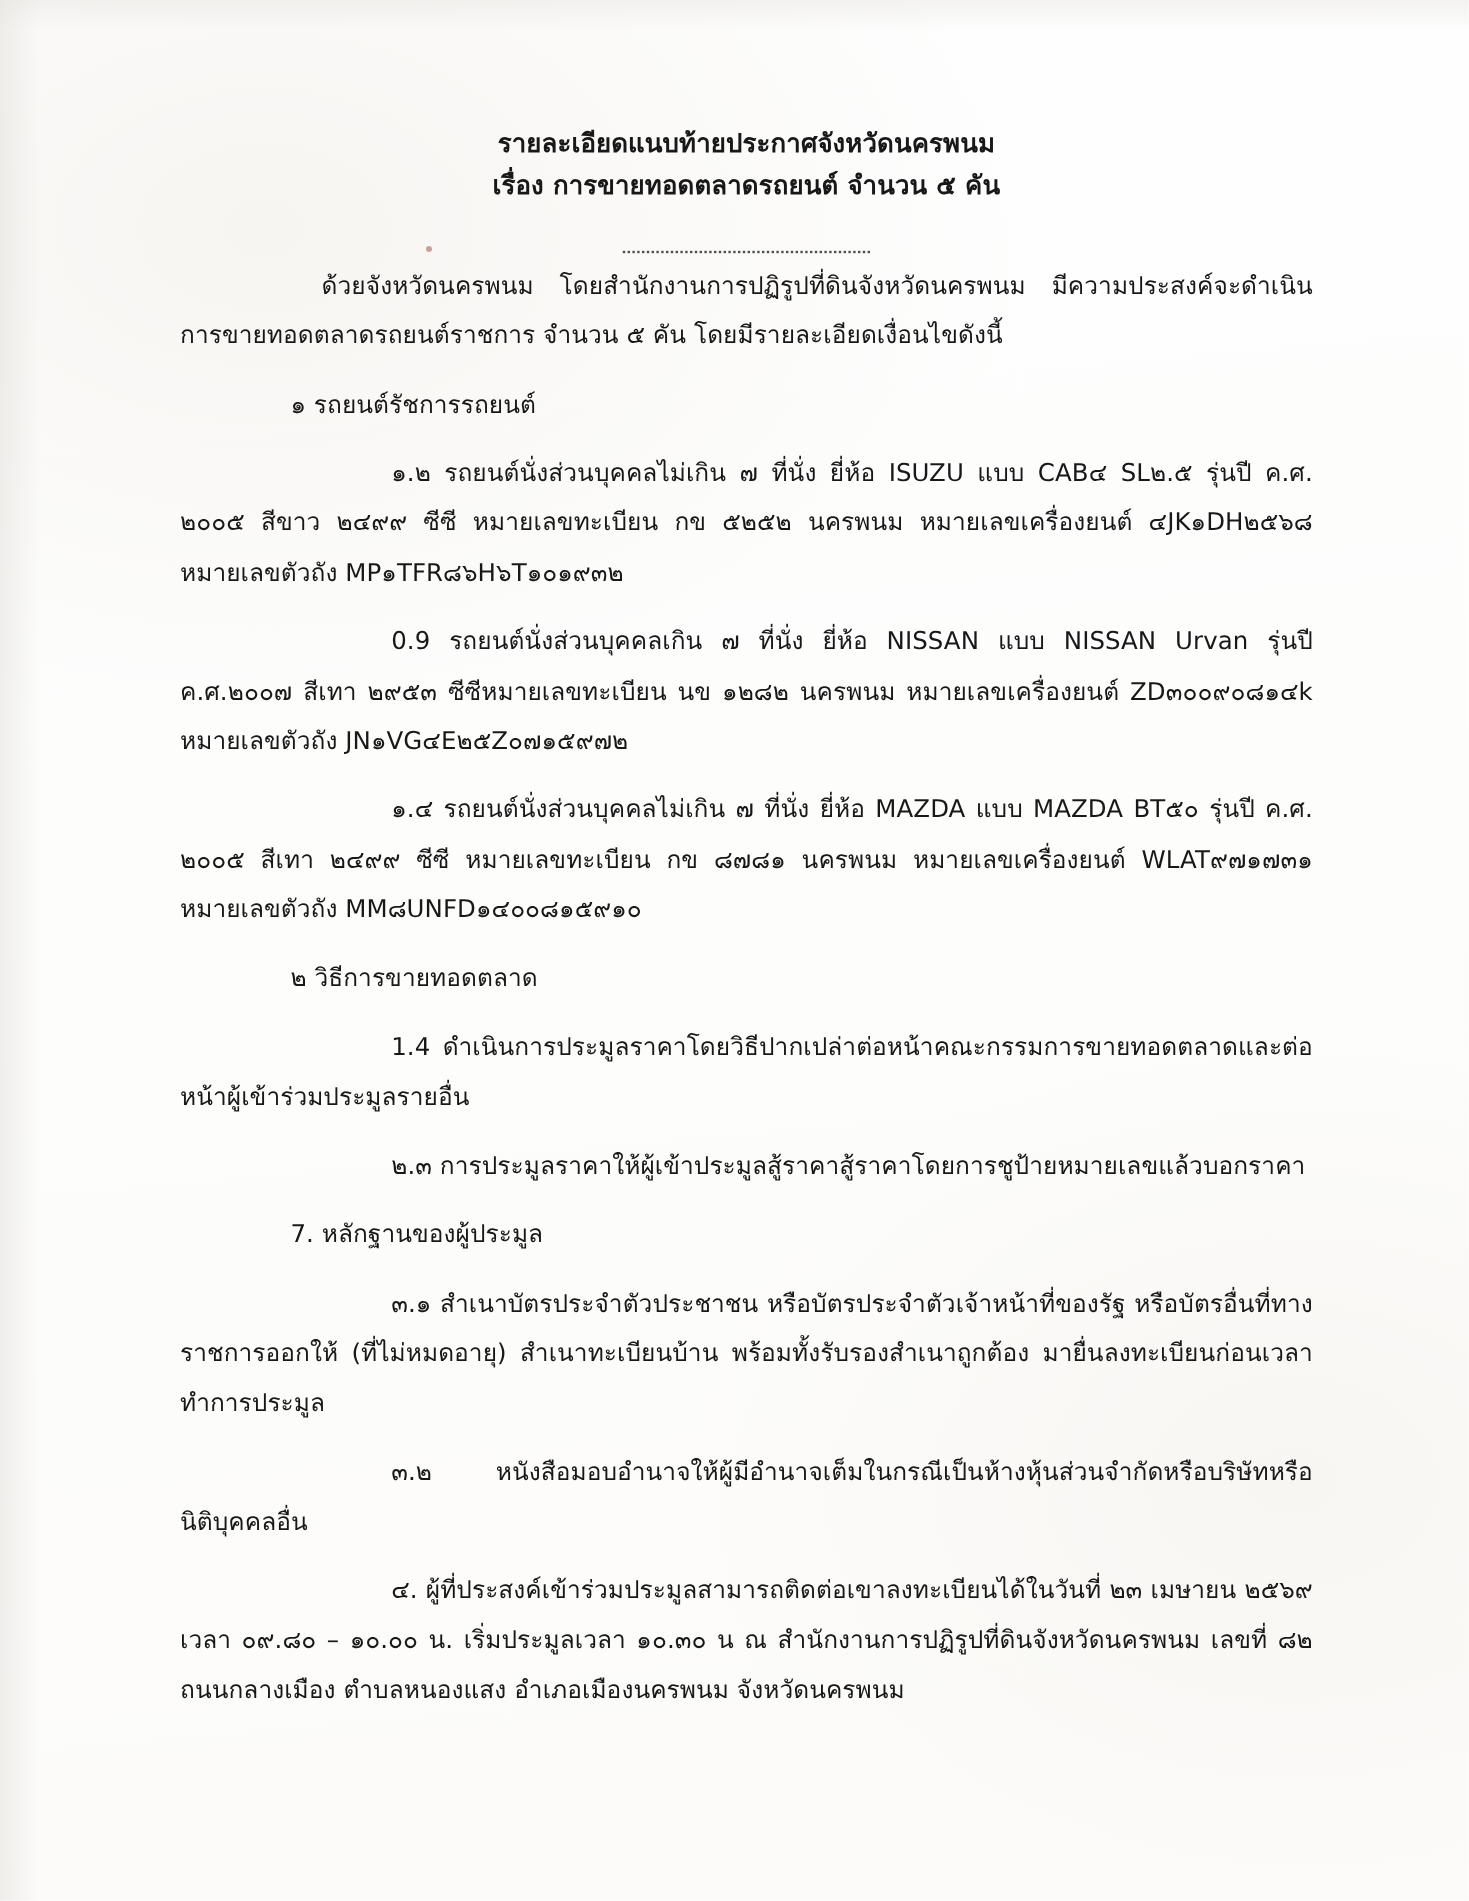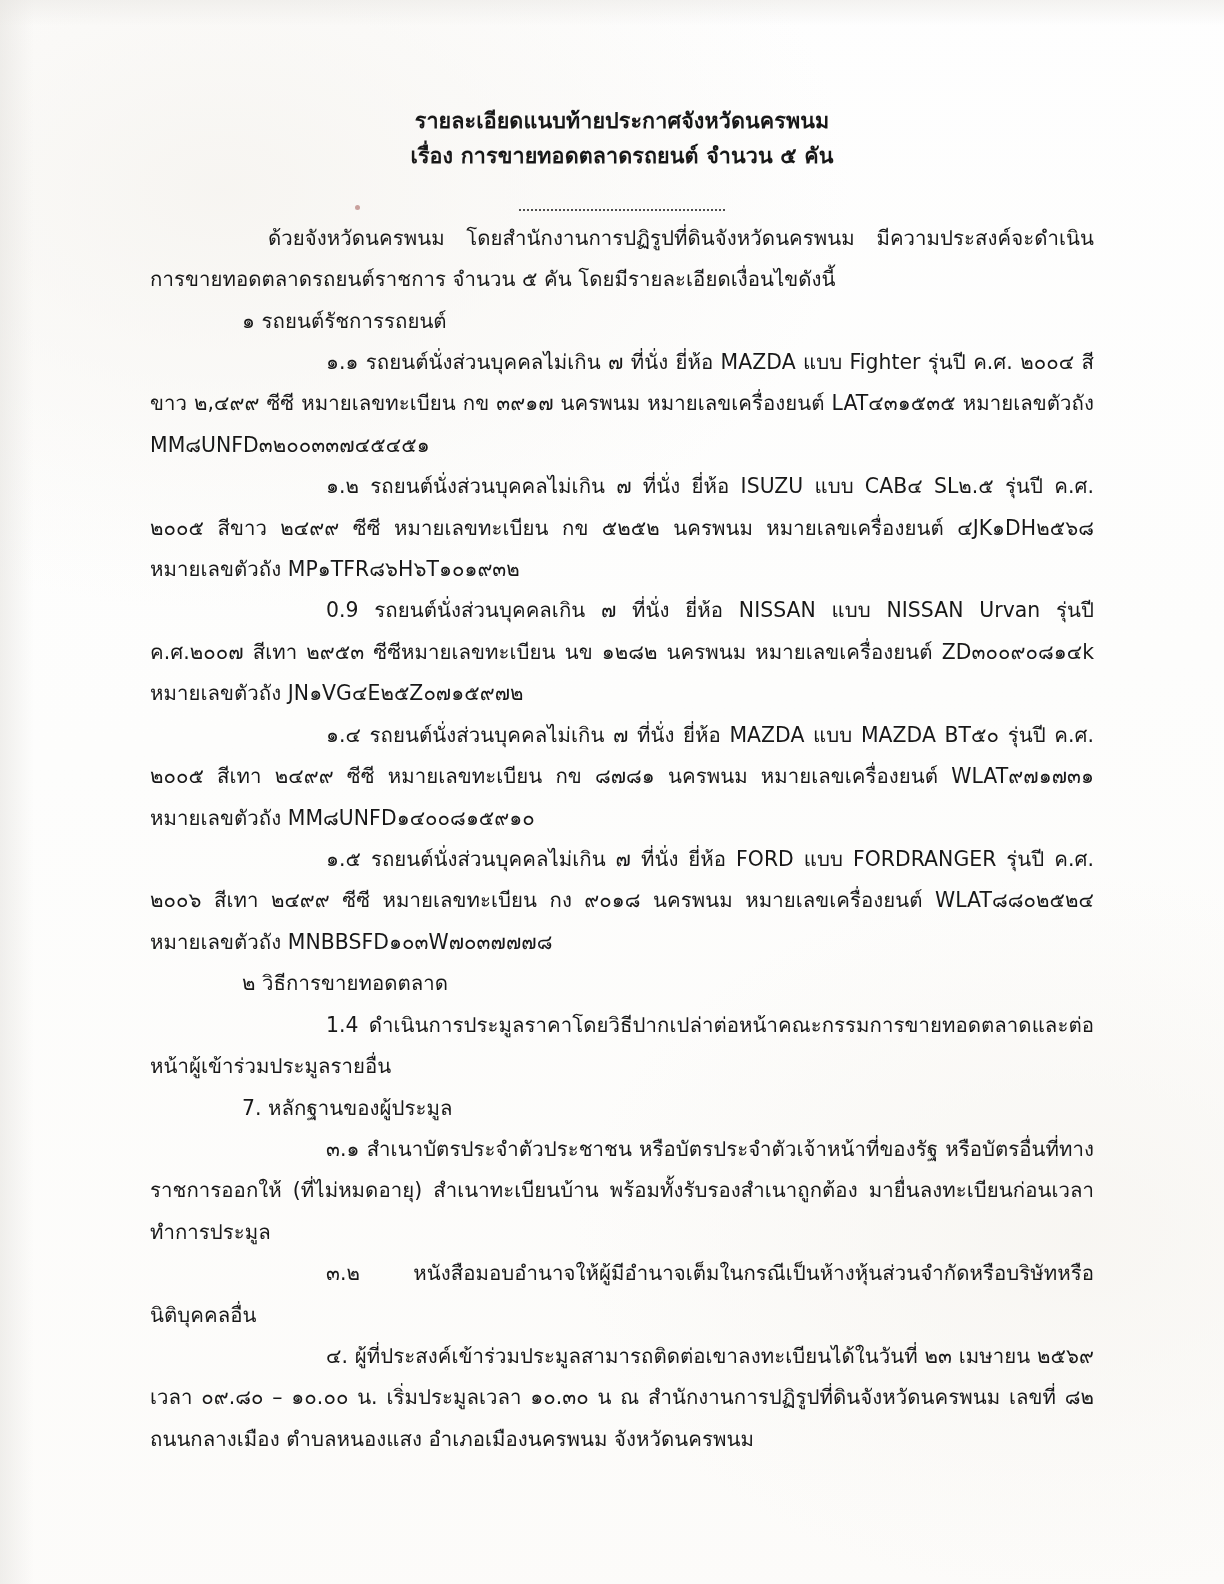--- a/index.html
+++ b/index.html
@@ -86,21 +86,21 @@
 
   
   .para {
     font-size: 20.4px;
     line-height: 2.03;
     text-align: justify;
     text-justify: inter-word;
     margin: 0;
     letter-spacing: 0.05px;
   }
-  .para + .para { margin-top: 0; }
+  .para + .para { margin-top: 16px; }
 
   .i-first  { text-indent: 118px; }   
   .i-l1     { text-indent: 92px; }    
   .i-l2     { text-indent: 176px; }
 
   .body-top { }
 
   
   .para, .heading, .footer-note { color: #181818; }
 </style>
@@ -120,28 +120,27 @@
 
     <div class="rule-wrap">
       <span class="speck"></span>
       <span class="rule"></span>
     </div>
 
     <p class="para i-first body-top">ด้วยจังหวัดนครพนม โดยสำนักงานการปฏิรูปที่ดินจังหวัดนครพนม มีความประสงค์จะดำเนินการขายทอดตลาดรถยนต์ราชการ จำนวน ๕ คัน โดยมีรายละเอียดเงื่อนไขดังนี้</p>
 
     <p class="para i-l1">๑ รถยนต์รัชการรถยนต์</p>
 
-    <p class="para i-l2">๑.๑ รถยนต์นั่งส่วนบุคคลไม่เกิน ๗ ที่นั่ง ยี่ห้อ MAZDA แบบ Fighter รุ่นปี ค.ศ. ๒๐๐๔ สีขาว ๒,๔๙๙ ซีซี หมายเลขทะเบียน กข ๓๙๑๗ นครพนม หมายเลขเครื่องยนต์ LAT๔๓๑๕๓๕ หมายเลขตัวถัง MM๘UNFD๓๒๐๐๓๓๗๔๕๔๕๑</p>
     <p class="para i-l2">๑.๒ รถยนต์นั่งส่วนบุคคลไม่เกิน ๗ ที่นั่ง ยี่ห้อ ISUZU แบบ CAB๔ SL๒.๕ รุ่นปี ค.ศ. ๒๐๐๕ สีขาว ๒๔๙๙ ซีซี หมายเลขทะเบียน กข ๕๒๕๒ นครพนม หมายเลขเครื่องยนต์ ๔JK๑DH๒๕๖๘ หมายเลขตัวถัง MP๑TFR๘๖H๖T๑๐๑๙๓๒</p>
     <p class="para i-l2">0.9 รถยนต์นั่งส่วนบุคคลเกิน ๗ ที่นั่ง ยี่ห้อ NISSAN แบบ NISSAN Urvan รุ่นปี ค.ศ.๒๐๐๗ สีเทา ๒๙๕๓ ซีซีหมายเลขทะเบียน นข ๑๒๘๒ นครพนม หมายเลขเครื่องยนต์ ZD๓๐๐๙๐๘๑๔k หมายเลขตัวถัง JN๑VG๔E๒๕Z๐๗๑๕๙๗๒</p>
     <p class="para i-l2">๑.๔ รถยนต์นั่งส่วนบุคคลไม่เกิน ๗ ที่นั่ง ยี่ห้อ MAZDA แบบ MAZDA BT๕๐ รุ่นปี ค.ศ. ๒๐๐๕ สีเทา ๒๔๙๙ ซีซี หมายเลขทะเบียน กข ๘๗๘๑ นครพนม หมายเลขเครื่องยนต์ WLAT๙๗๑๗๓๑ หมายเลขตัวถัง MM๘UNFD๑๔๐๐๘๑๕๙๑๐</p>
-    <p class="para i-l2">๑.๕ รถยนต์นั่งส่วนบุคคลไม่เกิน ๗ ที่นั่ง ยี่ห้อ FORD แบบ FORDRANGER รุ่นปี ค.ศ. ๒๐๐๖ สีเทา ๒๔๙๙ ซีซี หมายเลขทะเบียน กง ๙๐๑๘ นครพนม หมายเลขเครื่องยนต์ WLAT๘๘๐๒๕๒๔ หมายเลขตัวถัง MNBBSFD๑๐๓W๗๐๓๗๗๗๘</p>
 
     <p class="para i-l1">๒ วิธีการขายทอดตลาด</p>
     <p class="para i-l2">1.4 ดำเนินการประมูลราคาโดยวิธีปากเปล่าต่อหน้าคณะกรรมการขายทอดตลาดและต่อหน้าผู้เข้าร่วมประมูลรายอื่น</p>
+    <p class="para i-l2">๒.๓ การประมูลราคาให้ผู้เข้าประมูลสู้ราคาสู้ราคาโดยการชูป้ายหมายเลขแล้วบอกราคา</p>
 
     <p class="para i-l1">7. หลักฐานของผู้ประมูล</p>
     <p class="para i-l2">๓.๑ สำเนาบัตรประจำตัวประชาชน หรือบัตรประจำตัวเจ้าหน้าที่ของรัฐ หรือบัตรอื่นที่ทางราชการออกให้ (ที่ไม่หมดอายุ) สำเนาทะเบียนบ้าน พร้อมทั้งรับรองสำเนาถูกต้อง มายื่นลงทะเบียนก่อนเวลาทำการประมูล</p>
     <p class="para i-l2">๓.๒ หนังสือมอบอำนาจให้ผู้มีอำนาจเต็มในกรณีเป็นห้างหุ้นส่วนจำกัดหรือบริษัทหรือนิติบุคคลอื่น</p>
 
     <p class="para i-l2">๔. ผู้ที่ประสงค์เข้าร่วมประมูลสามารถติดต่อเขาลงทะเบียนได้ในวันที่ ๒๓ เมษายน ๒๕๖๙ เวลา ๐๙.๘๐ – ๑๐.๐๐ น. เริ่มประมูลเวลา ๑๐.๓๐ น ณ สำนักงานการปฏิรูปที่ดินจังหวัดนครพนม เลขที่ ๘๒ ถนนกลางเมือง ตำบลหนองแสง อำเภอเมืองนครพนม จังหวัดนครพนม</p>
 
   </div>
 </div>
 

